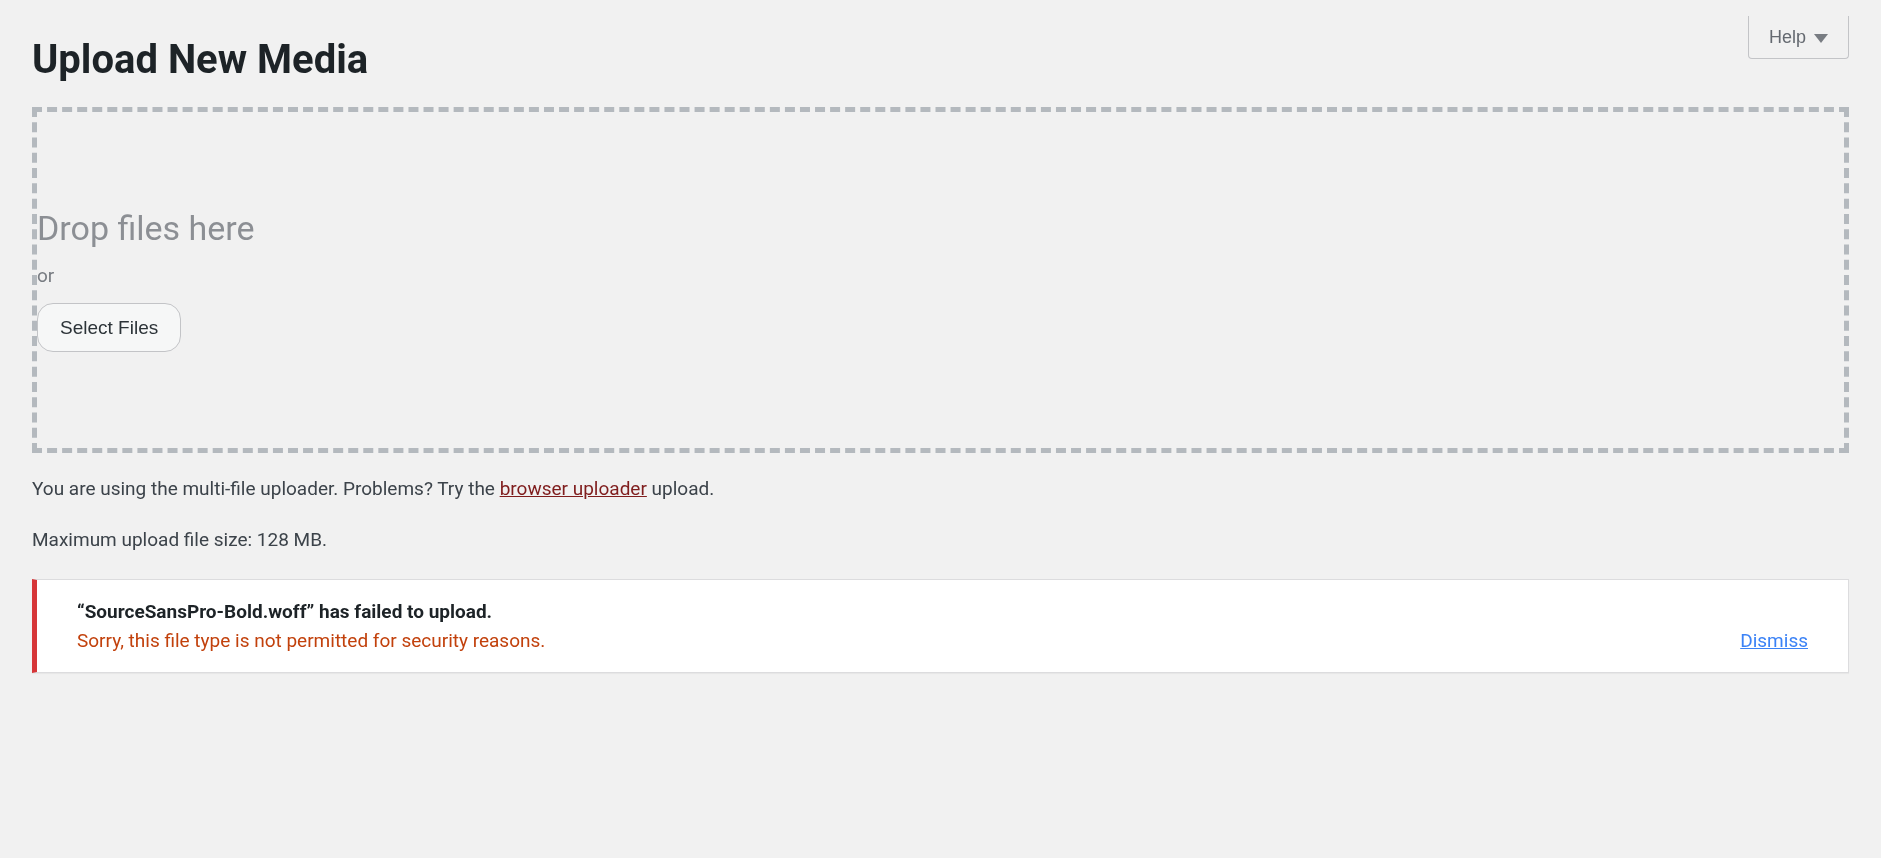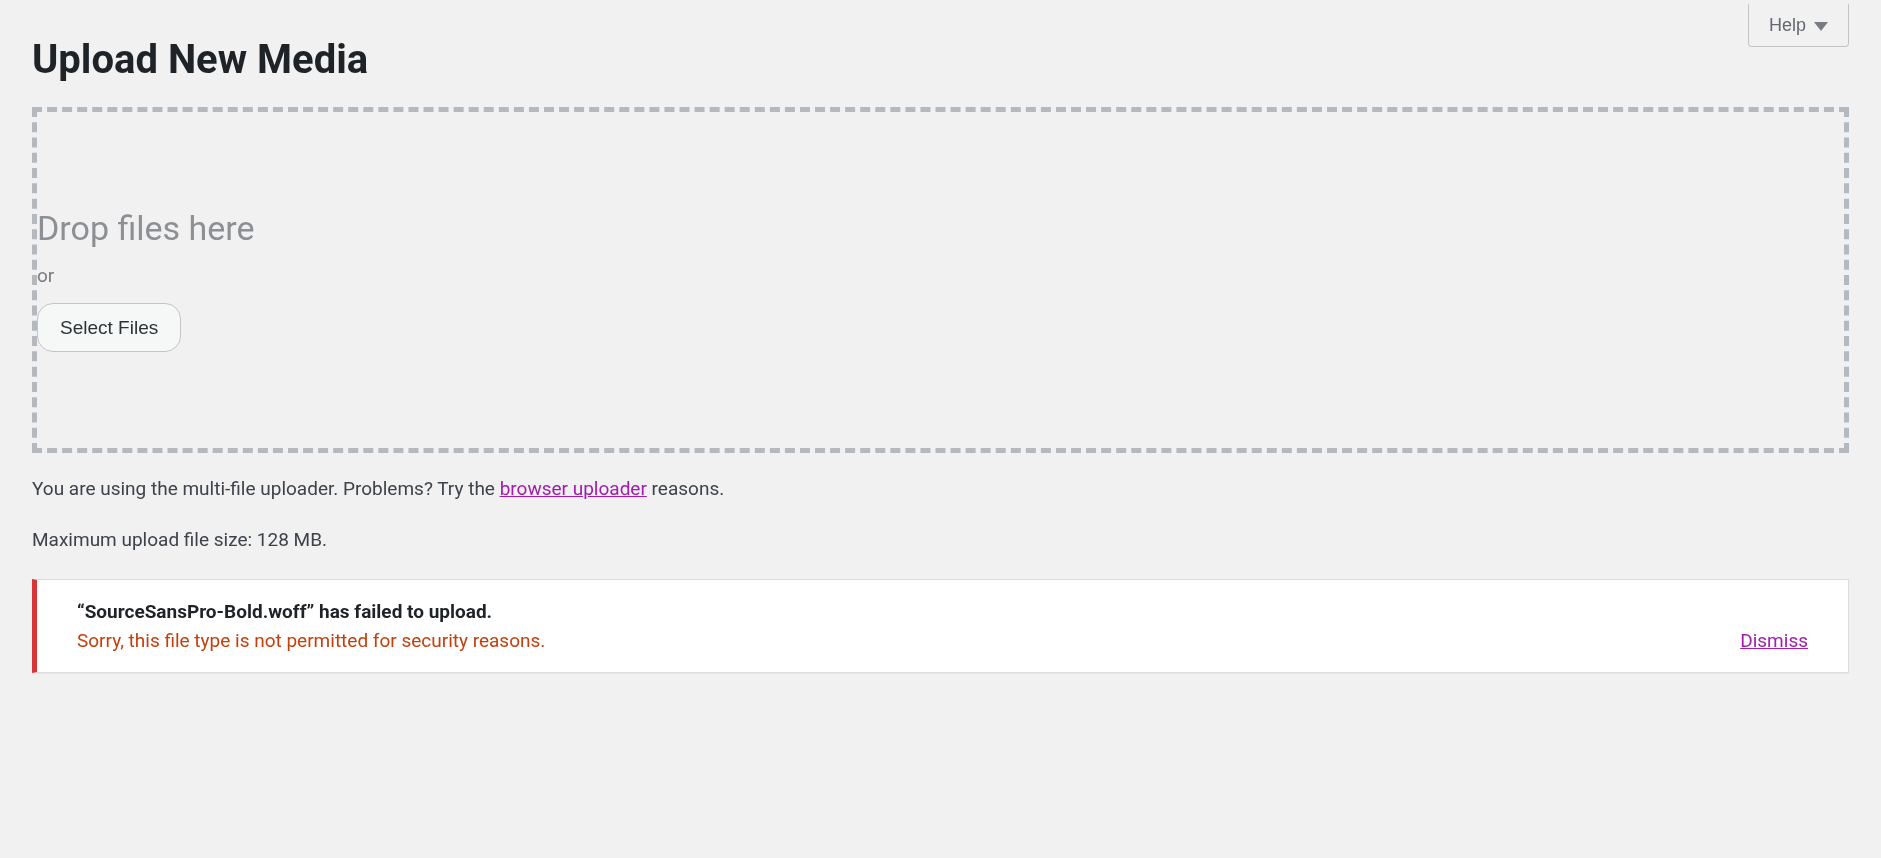--- a/index.html
+++ b/index.html
@@ -11,21 +11,21 @@
       color: #1d2327;
       overflow: hidden;
     }
     .wrap {
       position: relative;
       padding: 0 32px 32px 32px;
     }
     
     .screen-meta-links {
       position: absolute;
-      top: 4px;
+      top: 16px;
       right: 32px;
     }
     .help-tab {
       display: inline-flex;
       align-items: center;
       gap: 8px;
       background: #f1f1f1;
       border: 1px solid #c3c4c7;
       border-top: none;
       border-radius: 0 0 4px 4px;
@@ -83,21 +83,21 @@
       padding: 14px 22px;
       cursor: pointer;
     }
     
     .info {
       color: #3c434a;
       font-size: 19px;
       margin-top: 16px;
     }
     .info a {
-      color: #a21caf;
+      color: #7f1d1d;
       text-decoration: underline;
     }
     .max-info { margin-top: 28px; margin-bottom: 28px; }
     
     .notice {
       background: #fff;
       border: 1px solid #dcdcde;
       border-left: 5px solid #d63638;
       box-shadow: 0 1px 1px rgba(0,0,0,.04);
       padding: 20px 40px;
@@ -111,21 +111,21 @@
       font-size: 19px;
       color: #1d2327;
       margin-bottom: 6px;
     }
     .notice .err-title strong { font-weight: 700; }
     .notice .err-body {
       font-size: 19px;
       color: #c2410c;
     }
     .dismiss-link {
-      color: #a21caf;
+      color: #3b82f6;
       text-decoration: underline;
       font-size: 19px;
       cursor: pointer;
     }
   </style>
 </head>
 <body>
 
 <div class="wrap">
 
@@ -138,21 +138,21 @@
 
   <h1 class="page-title">Upload New Media</h1>
 
   <div class="drop-zone">
     <div class="drop-title">Drop files here</div>
     <div class="drop-or">or</div>
     <button class="select-files-btn">Select Files</button>
   </div>
 
   <p class="info">
-    <span>You are using the multi-file uploader. Problems? Try the </span><a href="#">browser uploader</a><span> reasons.</span>
+    <span>You are using the multi-file uploader. Problems? Try the </span><a href="#">browser uploader</a><span> upload.</span>
   </p>
 
   <p class="info max-info">Maximum upload file size: 128 MB.</p>
 
   <div class="notice">
     <div class="msg">
       <p class="err-title">
         <strong>
           <span>“SourceSansPro-Bold.woff”</span><span> has failed to upload.</span>
         </strong>

